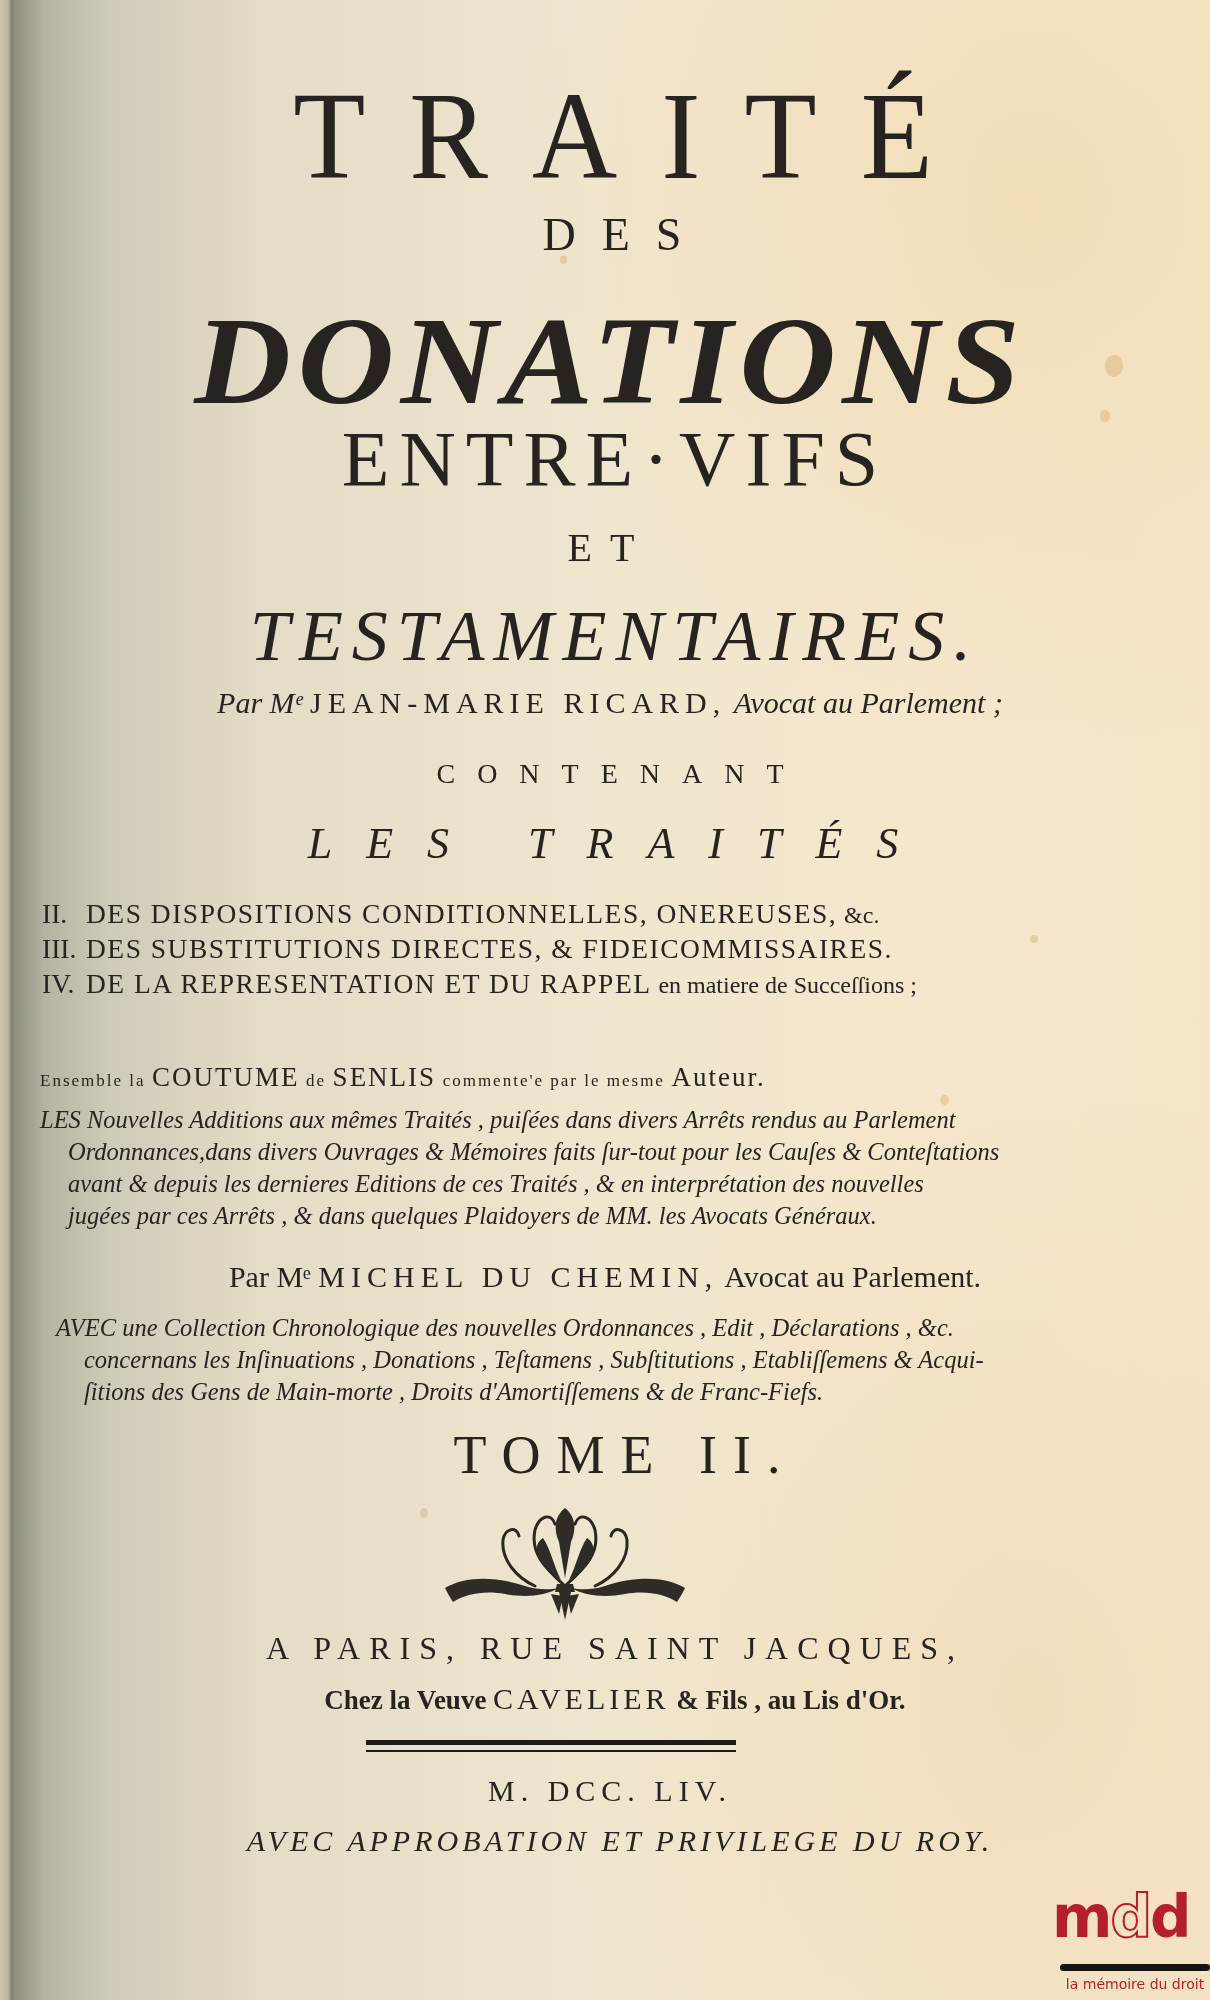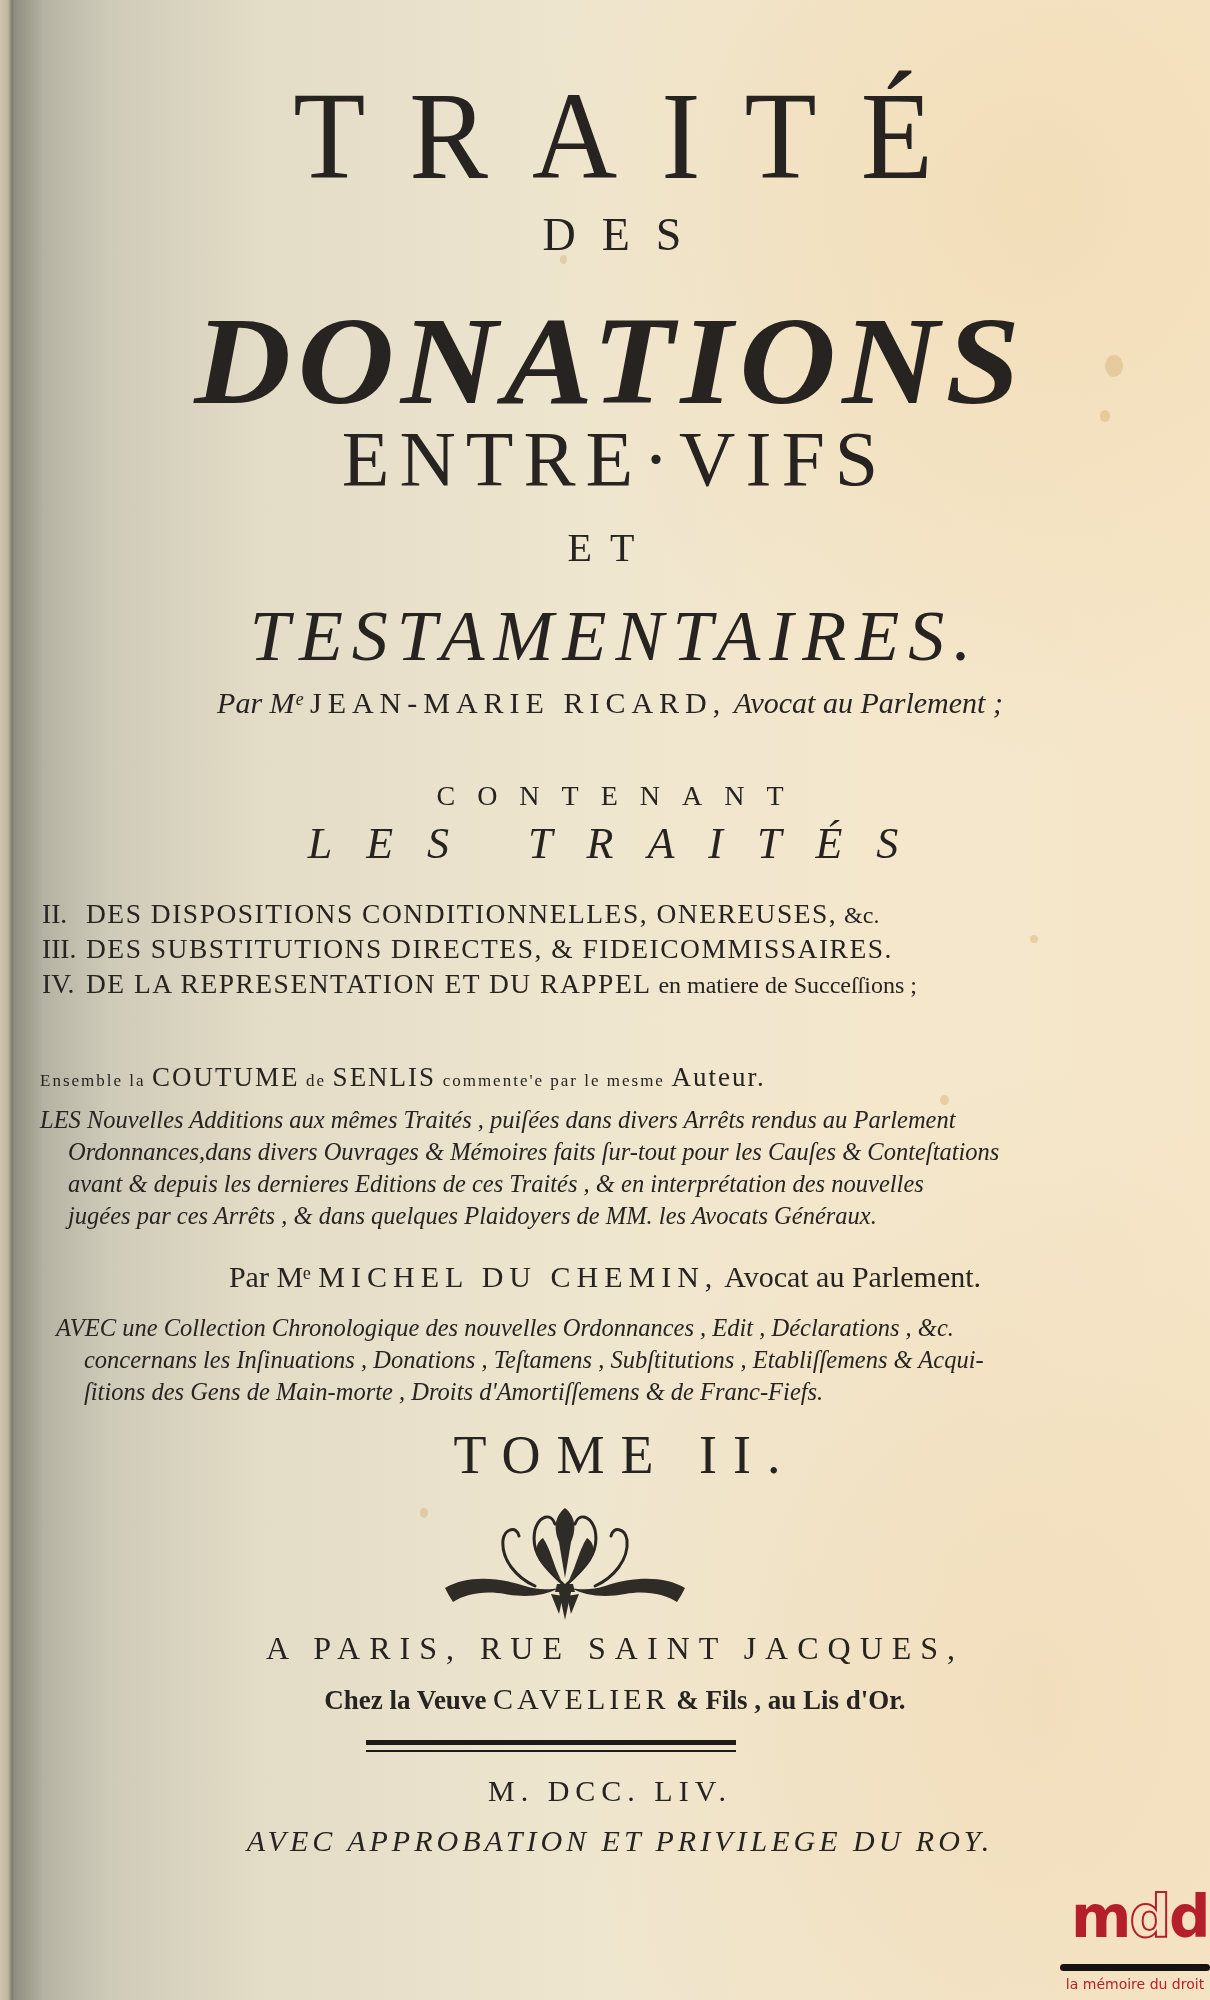--- a/index.html
+++ b/index.html
@@ -28,21 +28,21 @@
 
   .t-traite { top: 78px; font-size: 118px; letter-spacing: 44px; padding-left: 60px; font-weight: 400; line-height: 1; transform: scaleY(1.05); }
   .t-des { top: 212px; font-size: 46px; letter-spacing: 26px; padding-left: 40px; line-height: 1; }
   .t-donations { top: 300px; font-size: 124px; font-style: italic; font-weight: 700; letter-spacing: 6px; padding-left: 10px; line-height: 1; transform: scaleX(1.08); }
   .t-entre { top: 420px; font-size: 78px; letter-spacing: 10px; padding-left: 20px; line-height: 1; }
   .t-et { top: 528px; font-size: 40px; letter-spacing: 18px; padding-left: 10px; line-height: 1; }
   .t-testa { top: 600px; font-size: 72px; font-style: italic; letter-spacing: 9px; padding-left: 20px; line-height: 1; }
   .t-par1 { top: 688px; font-size: 30px; line-height: 1; padding-left: 10px; }
   .t-par1 .caps { letter-spacing: 6px; font-style: normal; }
   .t-par1 .it { font-style: italic; }
-  .t-contenant { top: 782px; font-size: 28px; letter-spacing: 22px; padding-left: 32px; line-height: 1; }
+  .t-contenant { top: 760px; font-size: 28px; letter-spacing: 22px; padding-left: 32px; line-height: 1; }
   .t-lestraites { top: 822px; font-size: 44px; font-style: italic; letter-spacing: 34px; padding-left: 30px; line-height: 1; }
 
   .list { position: absolute; left: 42px; top: 897px; width: 1120px; font-size: 27.5px; line-height: 34px; }
   .list .row { white-space: nowrap; }
   .list .num { display: inline-block; width: 44px; }
   .list .caps { letter-spacing: 1.5px; }
   .list .small { font-size: 24px; }
 
   .t-ensemble { top: 1064px; left: 40px; width: 1120px; text-align: left; font-size: 26px; line-height: 1; }
   .sc { font-size: 17px; letter-spacing: 2px; }
@@ -62,21 +62,21 @@
   .t-paris { top: 1632px; font-size: 32px; letter-spacing: 9px; padding-left: 20px; line-height: 1; }
   .t-chez { top: 1684px; font-size: 27px; line-height: 1; font-weight: 700; padding-left: 20px; }
   .t-chez .caps { letter-spacing: 4px; font-weight: 400; font-size: 30px; }
   .rule { position: absolute; left: 366px; width: 370px; background: #1d1b19; }
   .rule1 { top: 1740px; height: 5px; }
   .rule2 { top: 1750px; height: 2px; }
   .t-year { top: 1776px; font-size: 30px; letter-spacing: 6px; line-height: 1; padding-left: 10px; }
   .t-privilege { top: 1826px; font-size: 30px; font-style: italic; letter-spacing: 4px; line-height: 1; padding-left: 30px; }
 
   .logo { position: absolute; left: 1040px; top: 1888px; width: 170px; height: 112px; }
-  .logo-word { position: absolute; left: 31px; top: 0; font-family: "DejaVu Sans", sans-serif; font-size: 58px; font-weight: 700; color: #b51f2b; letter-spacing: -2px; line-height: 1; }
+  .logo-word { position: absolute; left: 12px; top: 0; font-family: "DejaVu Sans", sans-serif; font-size: 58px; font-weight: 700; color: #b51f2b; letter-spacing: -2px; line-height: 1; }
   .logo-word .outline { color: transparent; -webkit-text-stroke: 2px #b51f2b; }
   .logo-bar { position: absolute; left: 20px; top: 76px; width: 150px; height: 7px; border-radius: 4px; background: #151312; }
   .logo-tag { position: absolute; left: 10px; top: 88px; width: 170px; text-align: center; font-family: "DejaVu Sans", sans-serif; font-size: 14px; color: #b51f2b; white-space: nowrap; }
 </style>
 </head>
 <body>
 
 <div class="spine"></div>
 <div class="spine2"></div>
 

